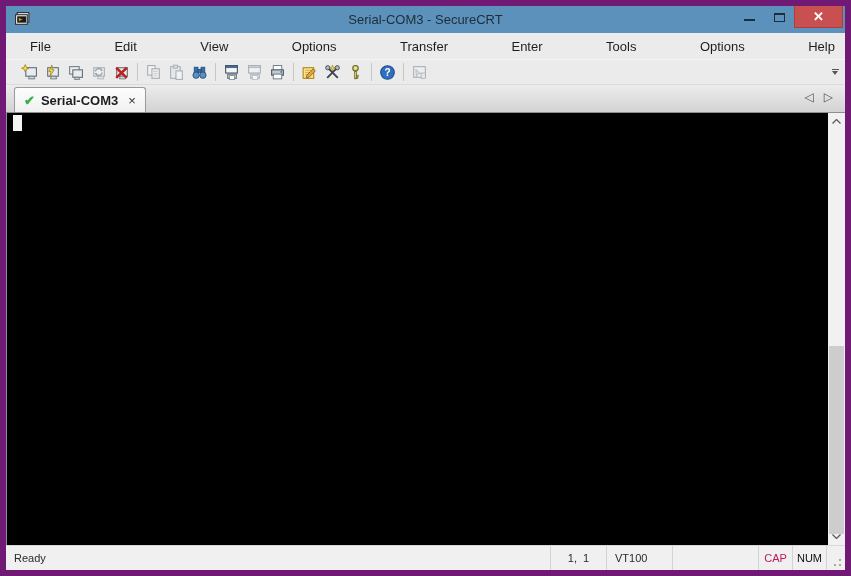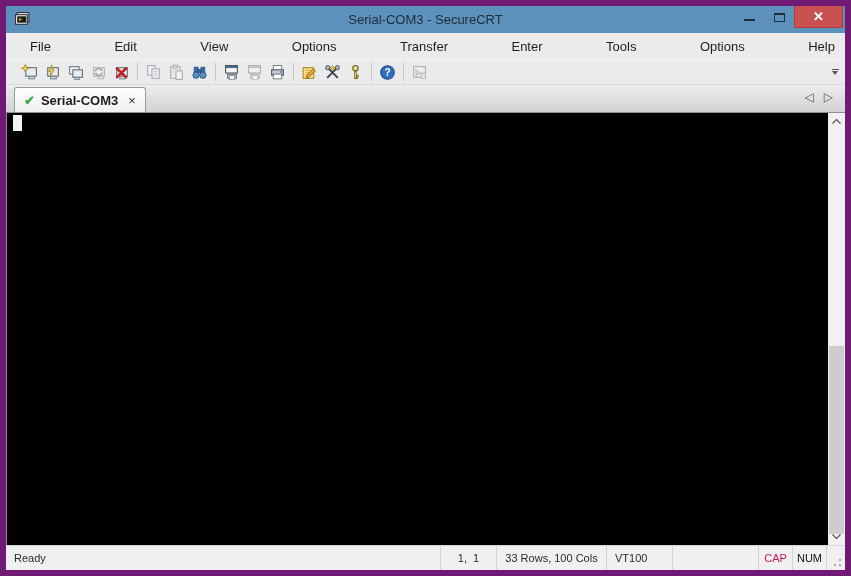--- a/index.html
+++ b/index.html
@@ -301,21 +301,20 @@
         <svg width="9" height="5" viewBox="0 0 9 5">
             <path d="M0.5 0.5 L4.5 4.5 L8.5 0.5" fill="none" stroke="#5c5c5c" stroke-width="1.3"></path>
           </svg>
       </div>
     </div>
   </div>
 
   <div class="statusbar">
     <div class="sb-cell sb-ready">Ready</div>
     <div class="sb-cell sb-pos">1,  1</div>
-    <div class="sb-cell sb-size">33 Rows, 100 Cols</div>
     <div class="sb-cell sb-emu">VT100</div>
     <div class="sb-cell sb-blank"></div>
     <div class="sb-cell sb-cap">CAP</div>
     <div class="sb-cell sb-num">NUM</div>
     <div class="sb-cell sb-grip">
       <span class="grip-dot gd1"></span>
       <span class="grip-dot gd2"></span>
       <span class="grip-dot gd3"></span>
     </div>
   </div>

